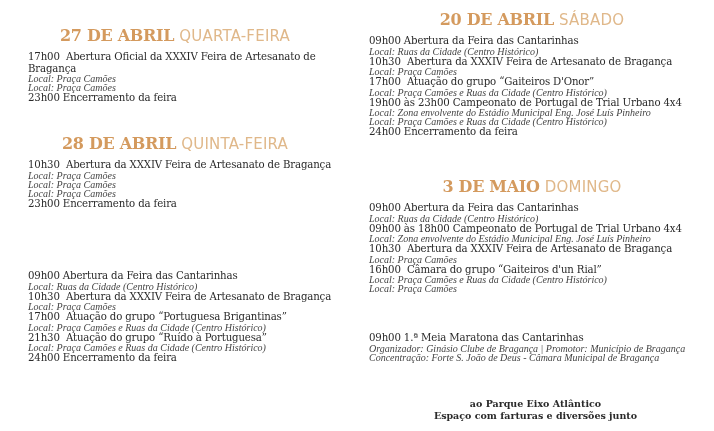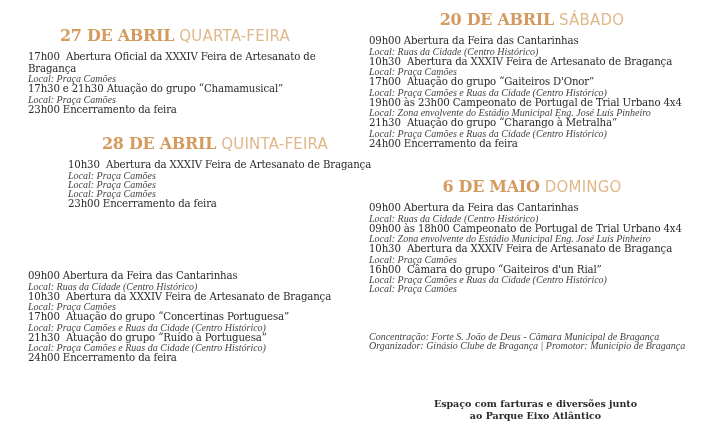--- a/index.html
+++ b/index.html
@@ -30,30 +30,29 @@
     <div class="day-title">
       <span class="date">27 DE ABRIL</span>
       <span class="weekday">QUARTA-FEIRA</span>
     </div>
     <div class="events">
       <div class="ev">
         <div class="ev-line wrap"><span class="ev-time">17h00</span>&nbsp; <span>Abertura Oficial da XXXIV Feira de Artesanato de Bragança</span></div>
         <div class="ev-local">Local: Praça Camões</div>
       </div>
       <div class="ev">
-        <div class="ev-line"><span class="ev-time">17h30 e 21h30</span> <span>Atuação do grupo “Chamamusical”</span></div>
         <div class="ev-local">Local: Praça Camões</div>
       </div>
       <div class="ev">
         <div class="ev-line"><span class="ev-time">23h00</span> <span>Encerramento da feira</span></div>
       </div>
     </div>
   </section>
 
-  <section class="day" style="top:134px;margin-left:40px;">
+  <section class="day" style="top:134px;">
     <div class="day-title">
       <span class="date">28 DE ABRIL</span>
       <span class="weekday">QUINTA-FEIRA</span>
     </div>
     <div class="events">
       <div class="ev">
         <div class="ev-line"><span class="ev-time">10h30</span>&nbsp; <span>Abertura da XXXIV Feira de Artesanato de Bragança</span></div>
         <div class="ev-local">Local: Praça Camões</div>
       </div>
       <div class="ev">
@@ -72,21 +71,21 @@
     <div class="events">
       <div class="ev">
         <div class="ev-line"><span class="ev-time">09h00</span> <span>Abertura da Feira das Cantarinhas</span></div>
         <div class="ev-local">Local: Ruas da Cidade (Centro Histórico)</div>
       </div>
       <div class="ev">
         <div class="ev-line"><span class="ev-time">10h30</span>&nbsp; <span>Abertura da XXXIV Feira de Artesanato de Bragança</span></div>
         <div class="ev-local">Local: Praça Camões</div>
       </div>
       <div class="ev">
-        <div class="ev-line"><span class="ev-time">17h00</span>&nbsp; <span>Atuação do grupo “Concertinas Portuguesa”</span></div>
+        <div class="ev-line"><span class="ev-time">17h00</span>&nbsp; <span>Atuação do grupo “Portuguesa Brigantinas”</span></div>
         <div class="ev-local">Local: Praça Camões e Ruas da Cidade (Centro Histórico)</div>
       </div>
       <div class="ev">
         <div class="ev-line"><span class="ev-time">21h30</span>&nbsp; <span>Atuação do grupo “Ruído à Portuguesa”</span></div>
         <div class="ev-local">Local: Praça Camões e Ruas da Cidade (Centro Histórico)</div>
       </div>
       <div class="ev">
         <div class="ev-line"><span class="ev-time">24h00</span> <span>Encerramento da feira</span></div>
       </div>
     </div>
@@ -111,32 +110,31 @@
       </div>
       <div class="ev">
         <div class="ev-line"><span class="ev-time">17h00</span>&nbsp; <span>Atuação do grupo “Gaiteiros D'Onor”</span></div>
         <div class="ev-local">Local: Praça Camões e Ruas da Cidade (Centro Histórico)</div>
       </div>
       <div class="ev">
         <div class="ev-line"><span class="ev-time">19h00 às 23h00</span> <span>Campeonato de Portugal de Trial Urbano 4x4</span></div>
         <div class="ev-local">Local: Zona envolvente do Estádio Municipal Eng. José Luís Pinheiro</div>
       </div>
       <div class="ev">
-        <div class="ev-line"><span class="ev-time">21h30</span>&nbsp; <span>Atuação do grupo “Charango à Metralha”</span></div>
         <div class="ev-local">Local: Praça Camões e Ruas da Cidade (Centro Histórico)</div>
       </div>
       <div class="ev">
         <div class="ev-line"><span class="ev-time">24h00</span> <span>Encerramento da feira</span></div>
       </div>
     </div>
   </section>
 
   <section class="day" style="top:177px;">
     <div class="day-title">
-      <span class="date">6 DE MAIO</span>
+      <span class="date">3 DE MAIO</span>
       <span class="weekday">DOMINGO</span>
     </div>
     <div class="events">
       <div class="ev">
         <div class="ev-line"><span class="ev-time">09h00</span> <span>Abertura da Feira das Cantarinhas</span></div>
         <div class="ev-local">Local: Ruas da Cidade (Centro Histórico)</div>
       </div>
       <div class="ev">
         <div class="ev-line"><span class="ev-time">09h00 às 18h00</span> <span>Campeonato de Portugal de Trial Urbano 4x4</span></div>
         <div class="ev-local">Local: Zona envolvente do Estádio Municipal Eng. José Luís Pinheiro</div>
@@ -151,23 +149,24 @@
       </div>
       <div class="ev">
         <div class="ev-local">Local: Praça Camões</div>
       </div>
     </div>
   </section>
 
   <section class="day" style="top:327px;">
     <div class="events">
       <div class="ev">
+        <div class="ev-line"><span class="ev-time">09h00</span> <span>1.ª Meia Maratona das Cantarinhas</span></div>
+        <div class="ev-local">Organizador: Ginásio Clube de Bragança | Promotor: Município de Bragança</div>
         <div class="ev-local">Concentração: Forte S. João de Deus - Câmara Municipal de Bragança</div>
-        <div class="ev-local">Organizador: Ginásio Clube de Bragança | Promotor: Município de Bragança</div>
       </div>
     </div>
   </section>
 
   <div class="note" style="top:398px;">
+    <div>ao Parque Eixo Atlântico</div>
     <div>Espaço com farturas e diversões junto</div>
-    <div>ao Parque Eixo Atlântico</div>
   </div>
 </div>
 
 </body></html>

